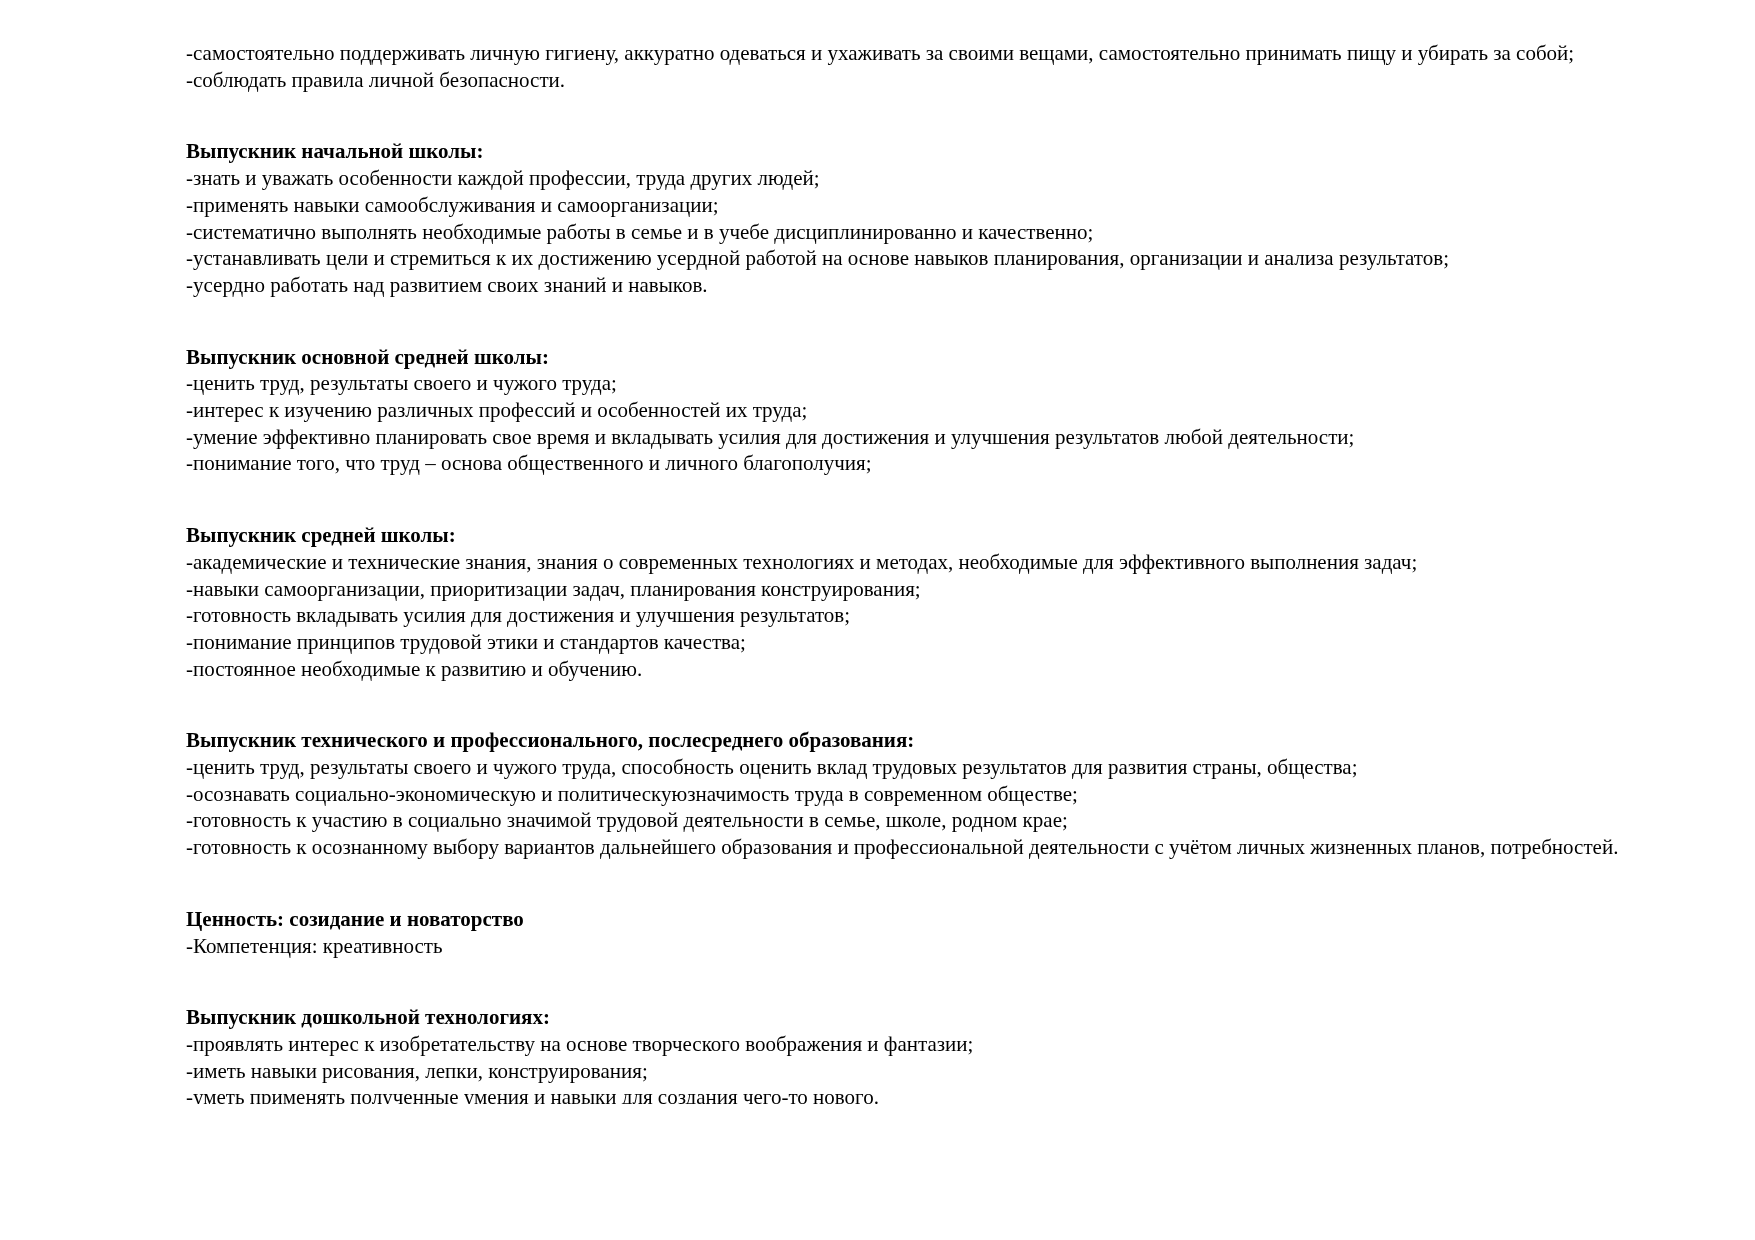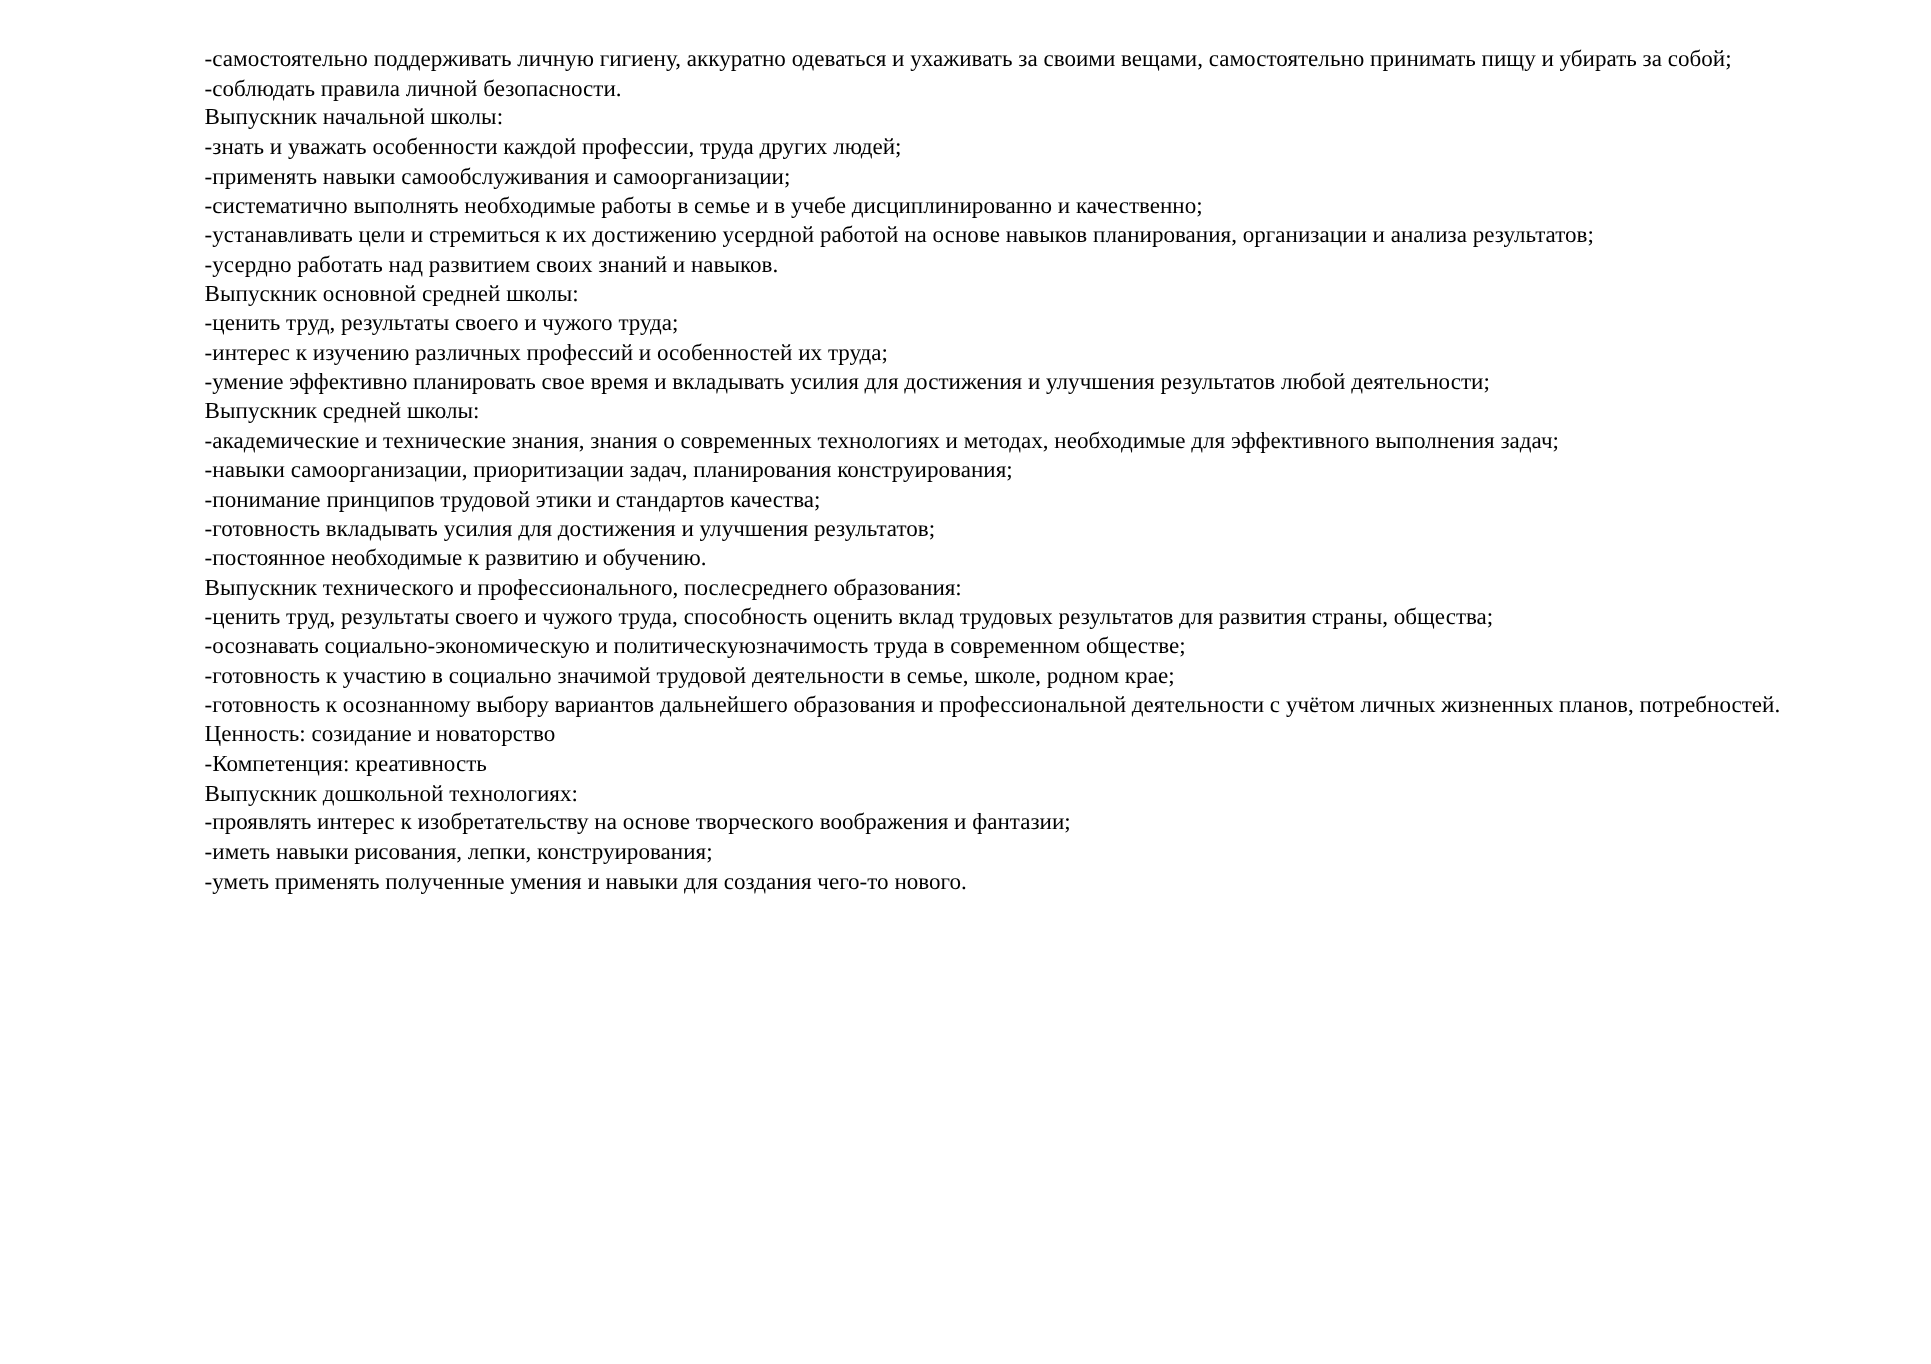--- a/index.html
+++ b/index.html
@@ -24,45 +24,47 @@
     line-height: 26.7px;
     color: #000000;
   }
   .textblock p {
     margin: 0;
     padding: 0;
     text-align: justify;
     text-indent: 97px;
   }
   .textblock p.bold {
-    font-weight: normal;
+    font-weight: bold;
+    margin-top: 45px;
   }
 </style>
 </head>
 <body>
 
 <div class="page">
   <div class="textblock">
       <p>-самостоятельно поддерживать личную гигиену, аккуратно одеваться и ухаживать за своими вещами, самостоятельно принимать пищу и убирать за собой;</p>
       <p>-соблюдать правила личной безопасности.</p>
       <p class="bold">Выпускник начальной школы:</p>
       <p>-знать и уважать особенности каждой профессии, труда других людей;</p>
       <p>-применять навыки самообслуживания и самоорганизации;</p>
       <p>-систематично выполнять необходимые работы в семье и в учебе дисциплинированно и качественно;</p>
       <p>-устанавливать цели и стремиться к их достижению усердной работой на основе навыков планирования, организации и анализа результатов;</p>
       <p>-усердно работать над развитием своих знаний и навыков.</p>
       <p class="bold">Выпускник основной средней школы:</p>
       <p>-ценить труд, результаты своего и чужого труда;</p>
       <p>-интерес к изучению различных профессий и особенностей их труда;</p>
       <p>-умение эффективно планировать свое время и вкладывать усилия для достижения и улучшения результатов любой деятельности;</p>
+      <p>-понимание того, что труд – основа общественного и личного благополучия;</p>
       <p class="bold">Выпускник средней школы:</p>
       <p>-академические и технические знания, знания о современных технологиях и методах, необходимые для эффективного выполнения задач;</p>
       <p>-навыки самоорганизации, приоритизации задач, планирования конструирования;</p>
+      <p>-готовность вкладывать усилия для достижения и улучшения результатов;</p>
       <p>-понимание принципов трудовой этики и стандартов качества;</p>
-      <p>-готовность вкладывать усилия для достижения и улучшения результатов;</p>
       <p>-постоянное необходимые к развитию и обучению.</p>
       <p class="bold">Выпускник технического и профессионального, послесреднего образования:</p>
       <p>-ценить труд, результаты своего и чужого труда, способность оценить вклад трудовых результатов для развития страны, общества;</p>
       <p>-осознавать социально-экономическую и политическуюзначимость труда в современном обществе;</p>
       <p>-готовность к участию в социально значимой трудовой деятельности в семье, школе, родном крае;</p>
       <p>-готовность к осознанному выбору вариантов дальнейшего образования и профессиональной деятельности с учётом личных жизненных планов, потребностей.</p>
       <p class="bold">Ценность: созидание и новаторство</p>
       <p>-Компетенция: креативность</p>
       <p class="bold">Выпускник дошкольной технологиях:</p>
       <p>-проявлять интерес к изобретательству на основе творческого воображения и фантазии;</p>

